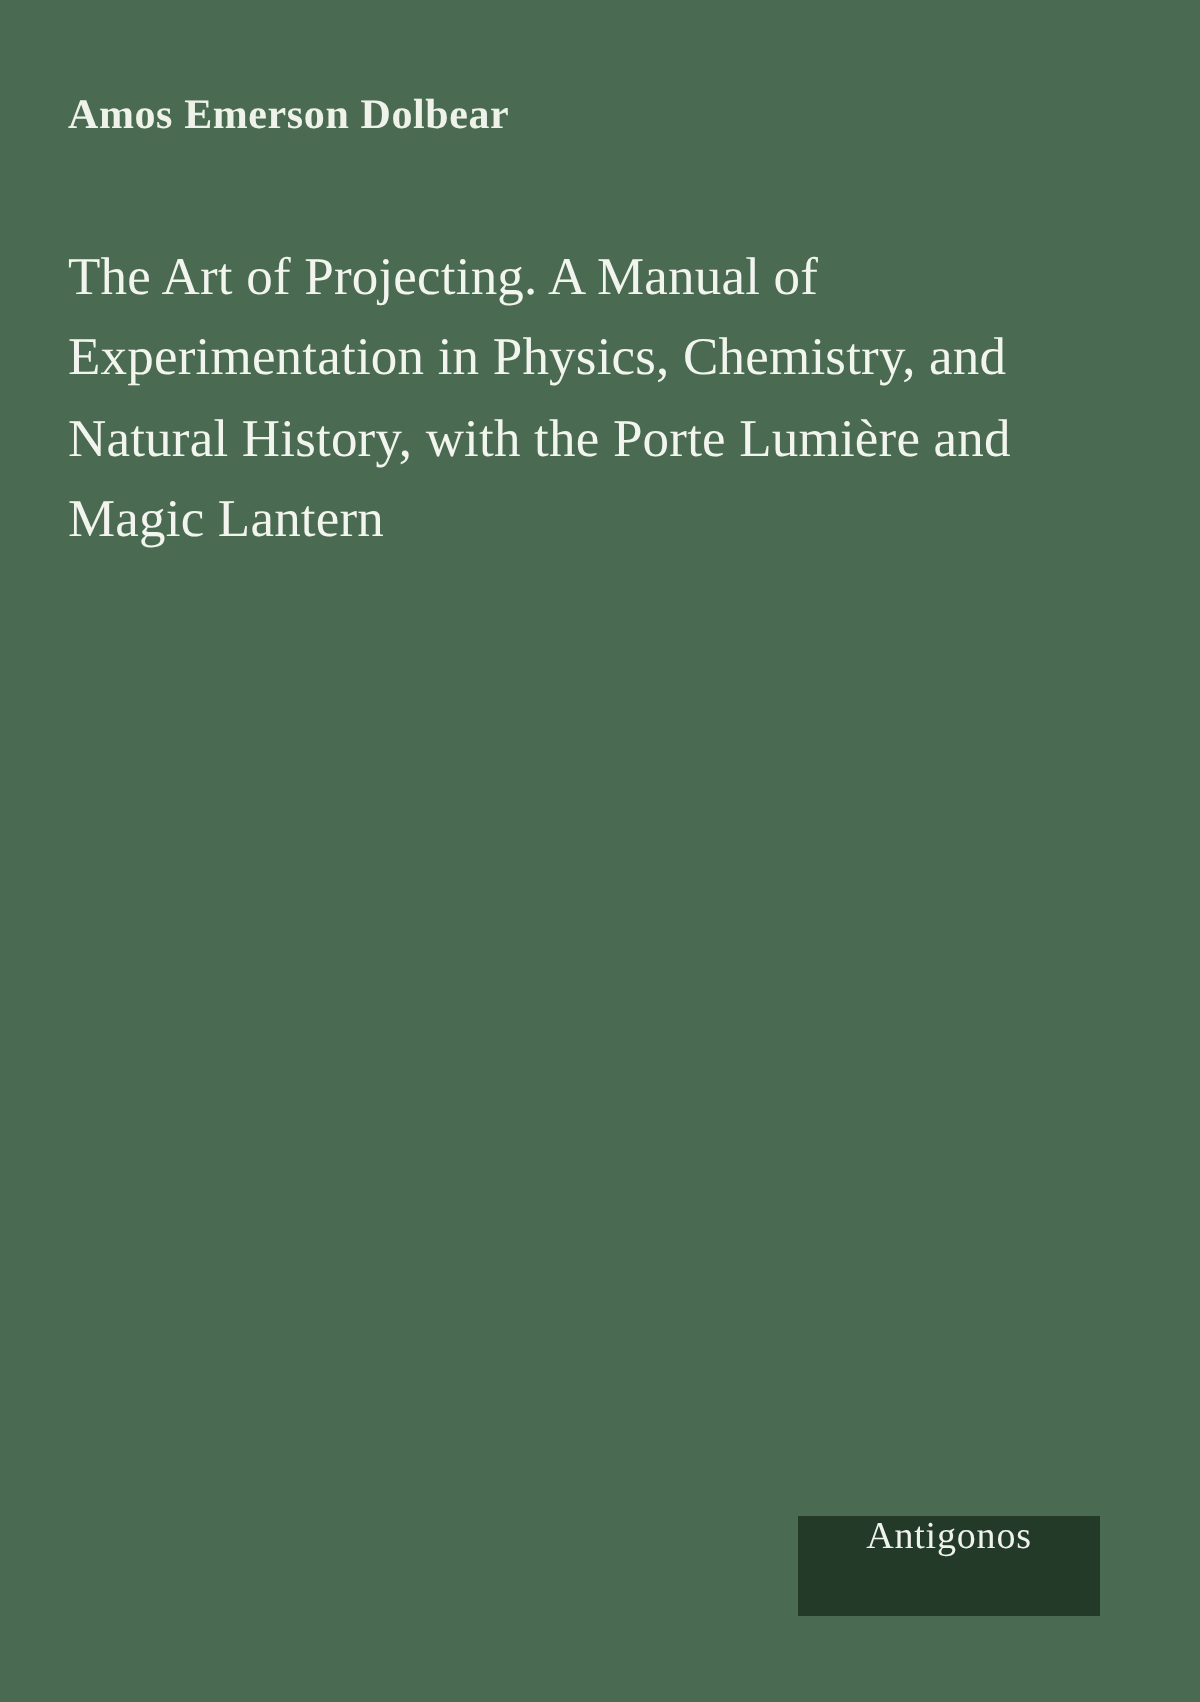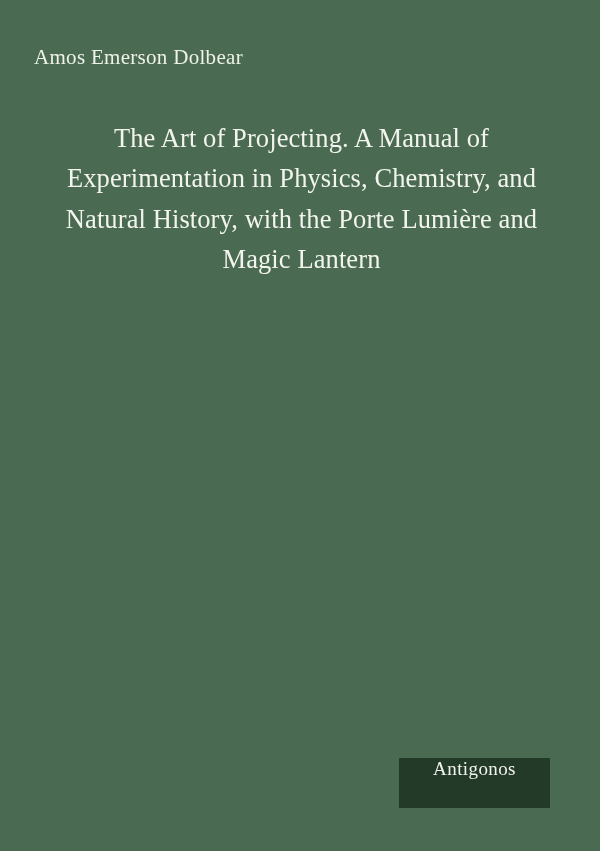--- a/index.html
+++ b/index.html
@@ -20,37 +20,36 @@
     box-sizing: border-box;
     overflow: hidden;
   }
   .author {
     position: absolute;
     left: 34px;
     top: 44px;
     width: 530px;
     font-family: "Liberation Serif", serif;
     font-size: 21px;
-    font-weight: 400;
+    font-weight: 700;
     color: #eef2e9;
     letter-spacing: 0.3px;
     line-height: 1.3;
   }
   .title {
     position: absolute;
     left: 34px;
     top: 118px;
     width: 535px;
     font-family: "Liberation Serif", serif;
     font-size: 26.5px;
     font-weight: 400;
     color: #f2f5ee;
     line-height: 1.52;
     letter-spacing: 0.1px;
-    text-align: center;
   }
   .publisher-box {
     position: absolute;
     left: 399px;
     top: 758px;
     width: 151px;
     height: 50px;
     background: #243a29;
     display: flex;
     align-items: flex-start;

